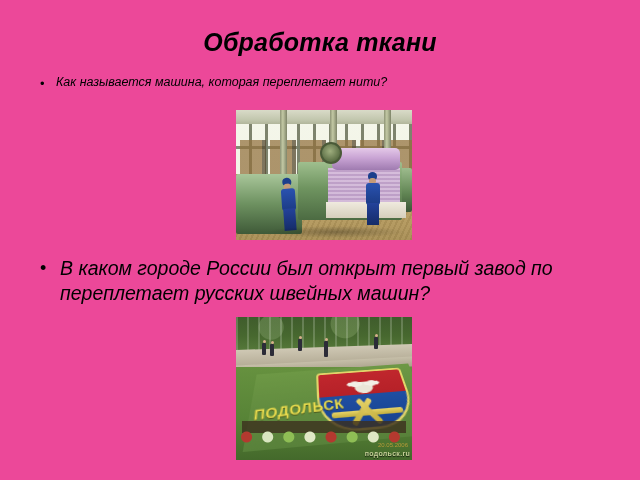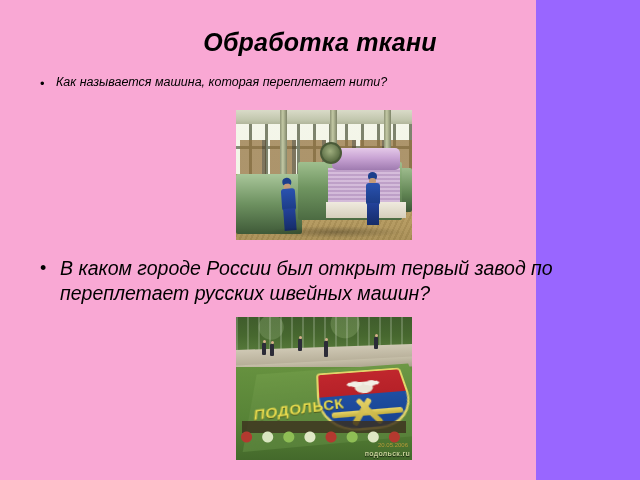--- a/index.html
+++ b/index.html
@@ -8,23 +8,23 @@
   }
   body {
     width: 640px;
     height: 480px;
     overflow: hidden;
     background: #9966ff;
     font-family: "Liberation Sans", sans-serif;
   }
   .slide {
     position: relative;
-    width: 536px;
+    width: 640px;
     height: 480px;
-    background: #f9a8d4;
+    background: #ec4899;
   }
 
   
   .slide-title {
     position: absolute;
     left: 0;
     top: 28px;
     width: 640px;
     text-align: center;
     font-size: 25px;

